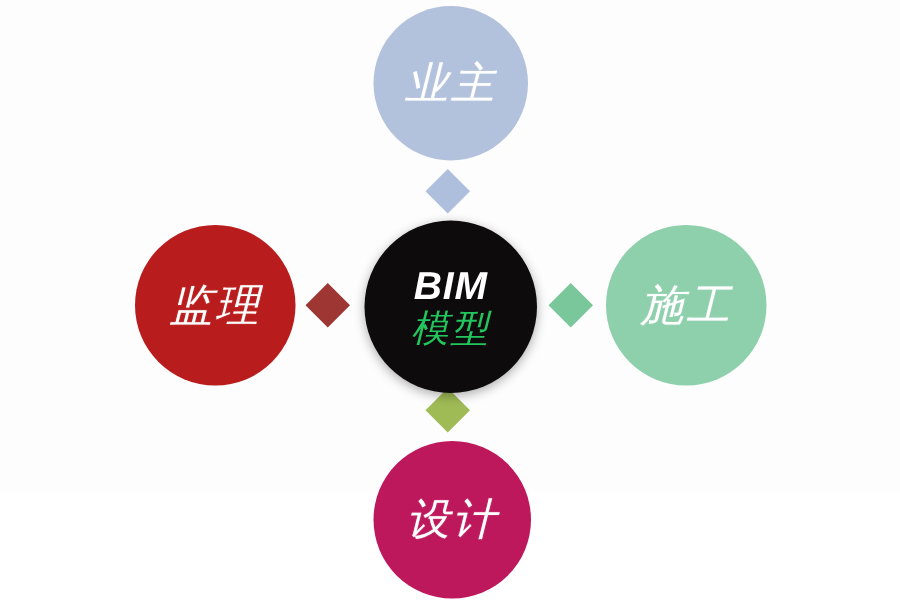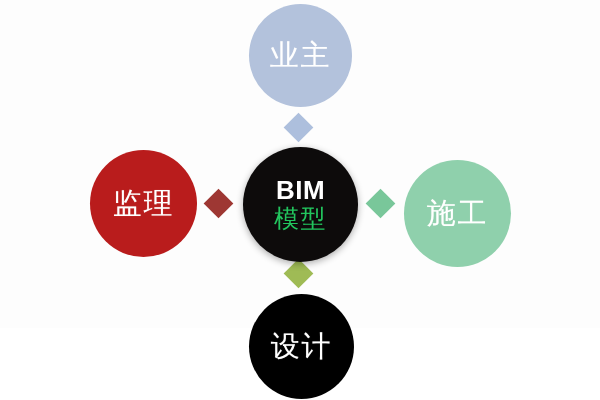--- a/index.html
+++ b/index.html
@@ -12,20 +12,21 @@
     background: #ffffff;
     font-family: "Liberation Sans", "DejaVu Sans", sans-serif;
     overflow: hidden;
   }
 
   #diagram {
     position: relative;
     width: 600px;
     height: 328px;
     background: #fdfdfd;
+    font-style: italic;
   }
 
   
   .node {
     position: absolute;
     border-radius: 50%;
     display: flex;
     flex-direction: column;
     align-items: center;
     justify-content: center;
@@ -85,21 +86,21 @@
   
   #node-left {
     left: 90px;
     top: 150px;
     width: 107px;
     height: 107px;
   }
   
   #node-right {
     left: 404px;
-    top: 160px;
+    top: 150px;
     width: 107px;
     height: 107px;
   }
   
   #node-bottom {
     left: 249px;
     top: 294px;
     width: 105px;
     height: 105px;
   }
@@ -153,21 +154,21 @@
   </div>
 
   <div class="node satellite" id="node-left" style="background: #b91c1c;">
     <span class="node-label">监理</span>
   </div>
 
   <div class="node satellite" id="node-right" style="background: rgb(143, 208, 172);">
     <span class="node-label">施工</span>
   </div>
 
-  <div class="node satellite" id="node-bottom" style="background: #000000;">
+  <div class="node satellite" id="node-bottom" style="background: #be185d;">
     <span class="node-label">设计</span>
   </div>
 
   <div class="node" id="node-center" style="background: rgb(13, 11, 11);">
     <span class="latin">BIM</span>
     <span class="cjk">模型</span>
   </div>
 
 </div>
 

